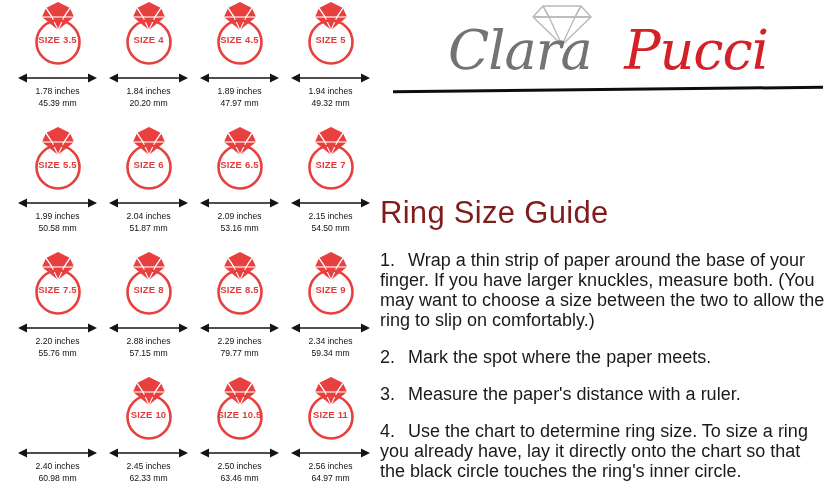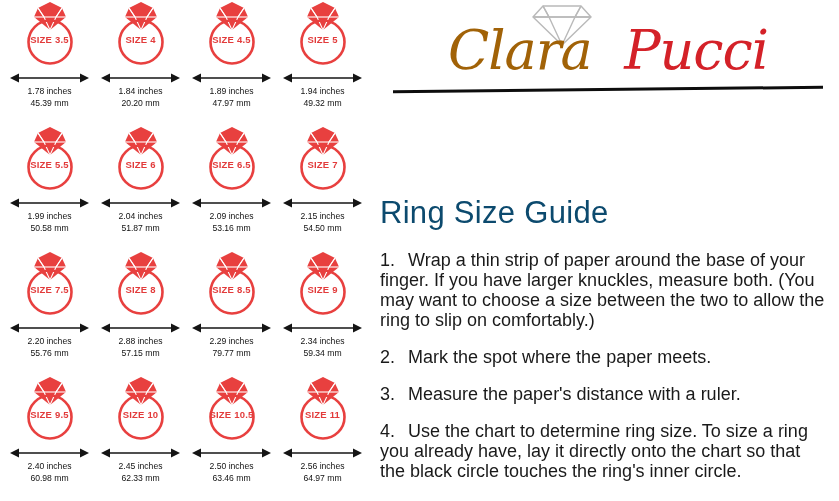--- a/index.html
+++ b/index.html
@@ -25,21 +25,21 @@
     position: absolute;
     left: 0px;
     top: 0px;
     width: 366px;
     height: 501px;
     display: grid;
     grid-template-columns: repeat(4, 91px);
     grid-template-rows: repeat(4, 122px);
     column-gap: 0px;
     row-gap: 3px;
-    padding-left: 4px;
+    padding-left: 12px;
     box-sizing: border-box;
   }
   .cell {
     position: relative;
     width: 91px;
     height: 122px;
   }
   .ring-wrap {
     position: relative;
     width: 91px;
@@ -107,41 +107,41 @@
     top: 20px;
     width: 450px;
     text-align: center;
     font-family: "DejaVu Serif", serif;
     font-style: italic;
     font-size: 54px;
     line-height: 62px;
     letter-spacing: -1px;
     white-space: nowrap;
   }
-  .logo-clara { color: #a16207; }
+  .logo-clara { color: #737373; }
   .logo-pucci { color: #d42128; margin-top: 26px; }
 
   .underline {
     position: absolute;
     left: 18px;
     top: 88px;
     width: 430px;
     height: 3px;
     background: #0d0d0d;
     transform: skewY(-0.6deg);
   }
 
   .guide-title {
     position: absolute;
     left: 5px;
     top: 195px;
     font-size: 31px;
     font-weight: normal;
     letter-spacing: 0.3px;
-    color: #0c4a6e;
+    color: #7f1d1d;
   }
 
   .steps {
     position: absolute;
     left: 5px;
     top: 250px;
     width: 446px;
   }
   .step {
     font-size: 18px;
@@ -403,33 +403,20 @@
           <div class="size-label">SIZE 9</div>
         </div>
         <div class="arrow-row"><svg width="79" height="12" viewBox="0 0 79 12">
             <line x1="7" y1="6" x2="72" y2="6" stroke="#141414" stroke-width="1.6"></line>
             <polygon points="0,6 9,1.5 9,10.5" fill="#141414"></polygon>
             <polygon points="79,6 70,1.5 70,10.5" fill="#141414"></polygon>
           </svg></div>
         <div class="measure"><span>2.34 inches</span><br><span>59.34 mm</span></div>
       </div>
       <div class="cell">
-        <div class="ring-wrap">
-          <svg class="ring-svg" width="80" height="74" viewBox="0 0 80 74">
-            <g>
-              <polygon points="40,2 28,8 24,17 40,30 56,17 52,8" fill="#e8403f"></polygon>
-              <polyline points="28,8 34,17 40,30 46,17 52,8" fill="none" stroke="#ffffff" stroke-width="1.1"></polyline>
-              <line x1="24" y1="17" x2="56" y2="17" stroke="#ffffff" stroke-width="1.1"></line>
-              <line x1="34" y1="17" x2="28" y2="8" stroke="#ffffff" stroke-width="1.1"></line>
-              <line x1="46" y1="17" x2="52" y2="8" stroke="#ffffff" stroke-width="1.1"></line>
-              <circle cx="40" cy="42" r="21.5" fill="none" stroke="#e8403f" stroke-width="2.6"></circle>
-            </g>
-          </svg>
-          <div class="size-label">SIZE 9.5</div>
-        </div>
         <div class="arrow-row"><svg width="79" height="12" viewBox="0 0 79 12">
             <line x1="7" y1="6" x2="72" y2="6" stroke="#141414" stroke-width="1.6"></line>
             <polygon points="0,6 9,1.5 9,10.5" fill="#141414"></polygon>
             <polygon points="79,6 70,1.5 70,10.5" fill="#141414"></polygon>
           </svg></div>
         <div class="measure"><span>2.40 inches</span><br><span>60.98 mm</span></div>
       </div>
       <div class="cell">
         <div class="ring-wrap">
           <svg class="ring-svg" width="80" height="74" viewBox="0 0 80 74">

